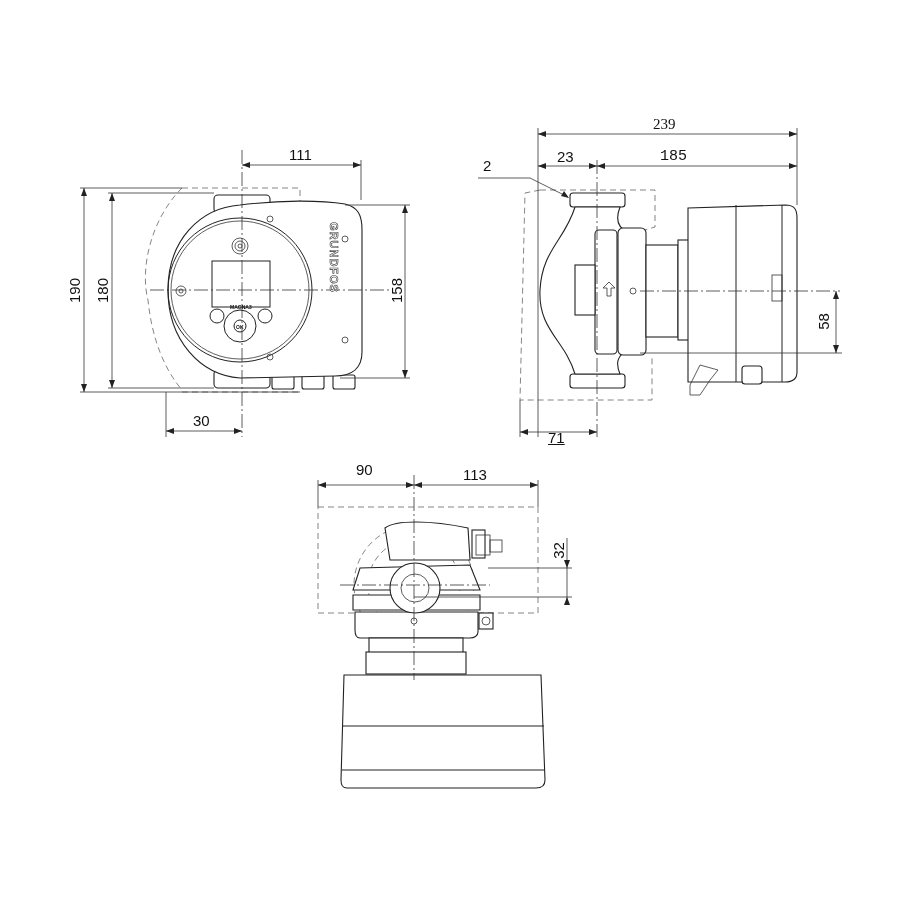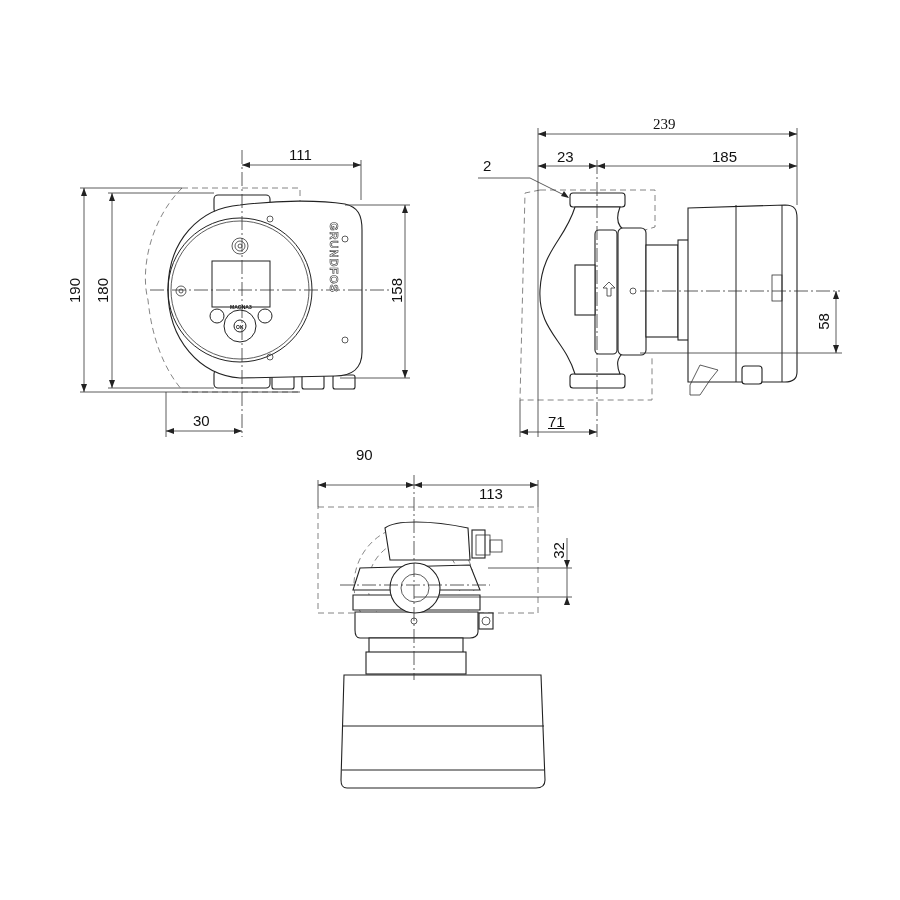--- a/index.html
+++ b/index.html
@@ -179,20 +179,20 @@
 <span class="lbl vlbl" style="left:62px;top:283px;">190</span>
 <span class="lbl vlbl" style="left:90px;top:283px;">180</span>
 <span class="lbl vlbl" style="left:384px;top:283px;">158</span>
 <span class="lbl" style="left:193px;top:413px;">30</span>
 <span class="brand" style="left:340px;top:222px;">GRUNDFOS</span>
 <span class="tiny" style="left:230px;top:304px;">MAGNA3</span>
 <span class="tiny" style="left:236px;top:324px;">OK</span>
 
 <span class="lbl" style="left:653px;top:117px;font-family:Liberation Serif, serif;">239</span>
 <span class="lbl" style="left:557px;top:149px;">23</span>
-<span class="lbl" style="left:712px;top:149px;">185</span>
+<span class="lbl" style="left:660px;top:149px;font-family:Liberation Mono, monospace;">185</span>
 <span class="lbl" style="left:483px;top:158px;">2</span>
 <span class="lbl vlbl" style="left:815px;top:314px;">58</span>
-<span class="lbl" style="left:548px;top:414px;text-decoration:underline;">71</span>
+<span class="lbl" style="left:548px;top:430px;text-decoration:underline;">71</span>
 
-<span class="lbl" style="left:356px;top:447px;">90</span>
-<span class="lbl" style="left:463px;top:486px;margin-left:16px;">113</span>
+<span class="lbl" style="left:356px;top:462px;">90</span>
+<span class="lbl" style="left:463px;top:467px;">113</span>
 <span class="lbl vlbl" style="left:550px;top:543px;">32</span>
 
 </body></html>

